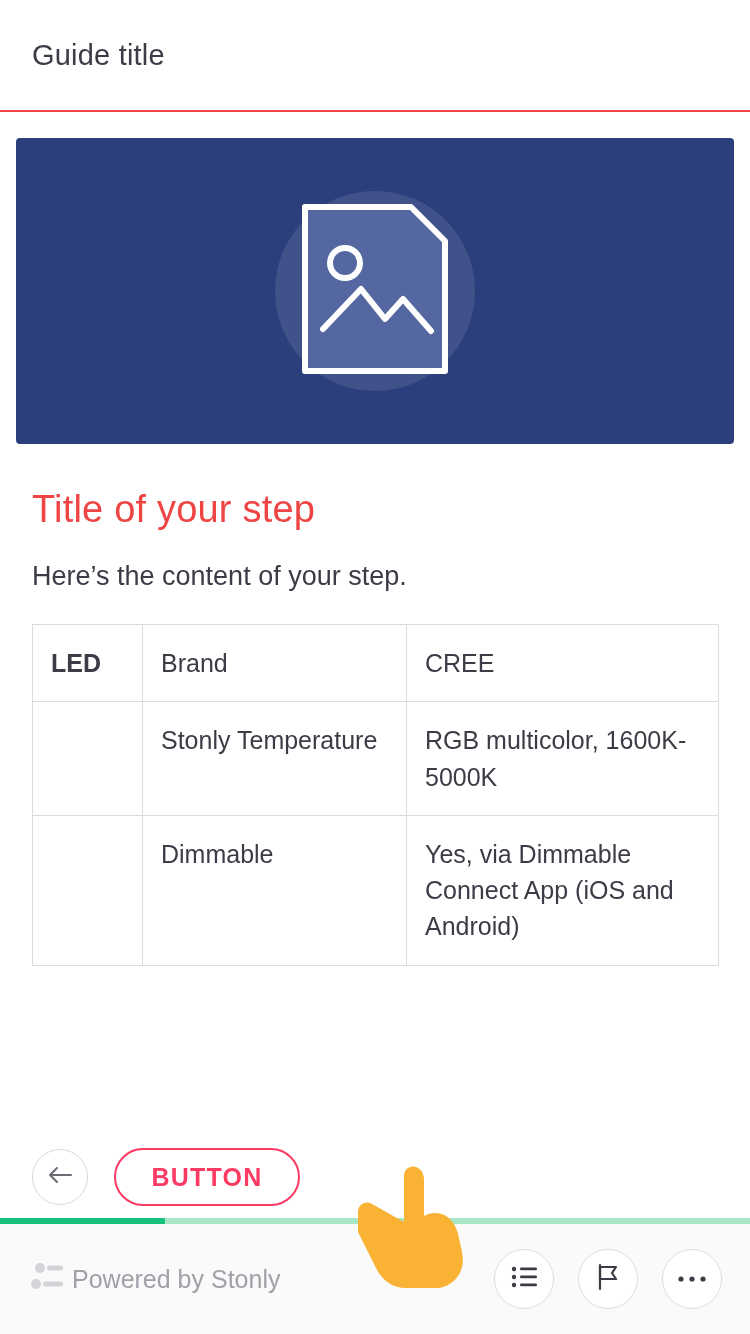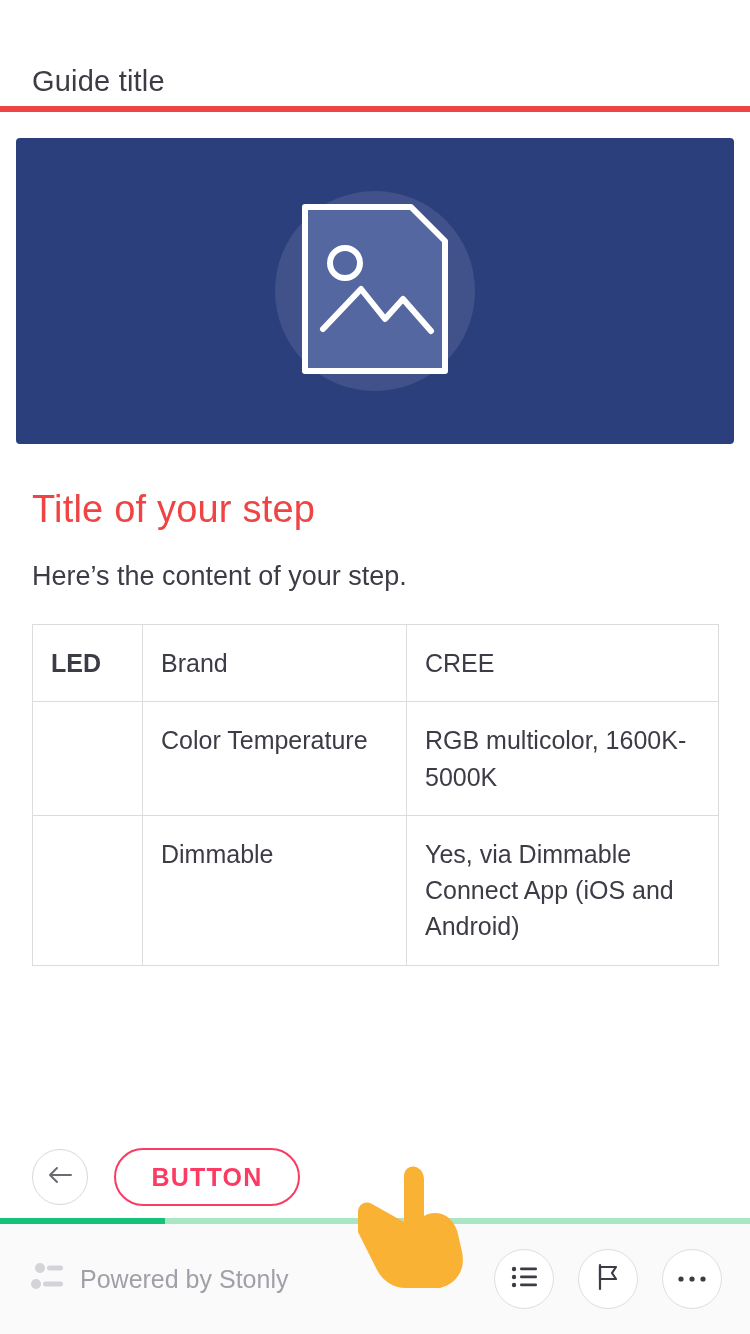--- a/index.html
+++ b/index.html
@@ -17,23 +17,23 @@
     background: #fff;
     display: flex;
     flex-direction: column;
   }
 
   
   .header {
     height: 112px;
     flex: 0 0 112px;
     display: flex;
-    align-items: flex-end;
+    align-items: center;
     padding: 8px 32px;
-    border-bottom: 6px solid #ef4444;
+    border-bottom: 2px solid #ef4444;
   }
   .guide-title {
     font-size: 29px;
     color: #3c3c46;
     font-weight: 400;
     letter-spacing: 0.2px;
   }
 
   
   .content {
@@ -155,21 +155,21 @@
     width: 750px;
     height: 110px;
     background: #fafafa;
     display: flex;
     align-items: center;
     padding: 0 28px;
   }
   .powered {
     display: flex;
     align-items: center;
-    gap: 14px;
+    gap: 6px;
   }
   .powered-text {
     font-size: 25px;
     color: #a0a0a8;
     font-weight: 400;
   }
   .bottom-actions {
     margin-left: auto;
     display: flex;
     align-items: center;
@@ -224,21 +224,21 @@
 
     <table class="spec-table">
       <tbody>
         <tr>
           <td class="col0">LED</td>
           <td class="col1">Brand</td>
           <td class="col2">CREE</td>
         </tr>
         <tr>
           <td class="col0"></td>
-          <td class="col1">Color Temperature</td>
+          <td class="col1">Stonly Temperature</td>
           <td class="col2">RGB multicolor, 1600K-5000K</td>
         </tr>
         <tr>
           <td class="col0"></td>
           <td class="col1">Dimmable</td>
           <td class="col2">Yes, via Dimmable Connect App (iOS and Android)</td>
         </tr>
       </tbody>
     </table>
   </div>

